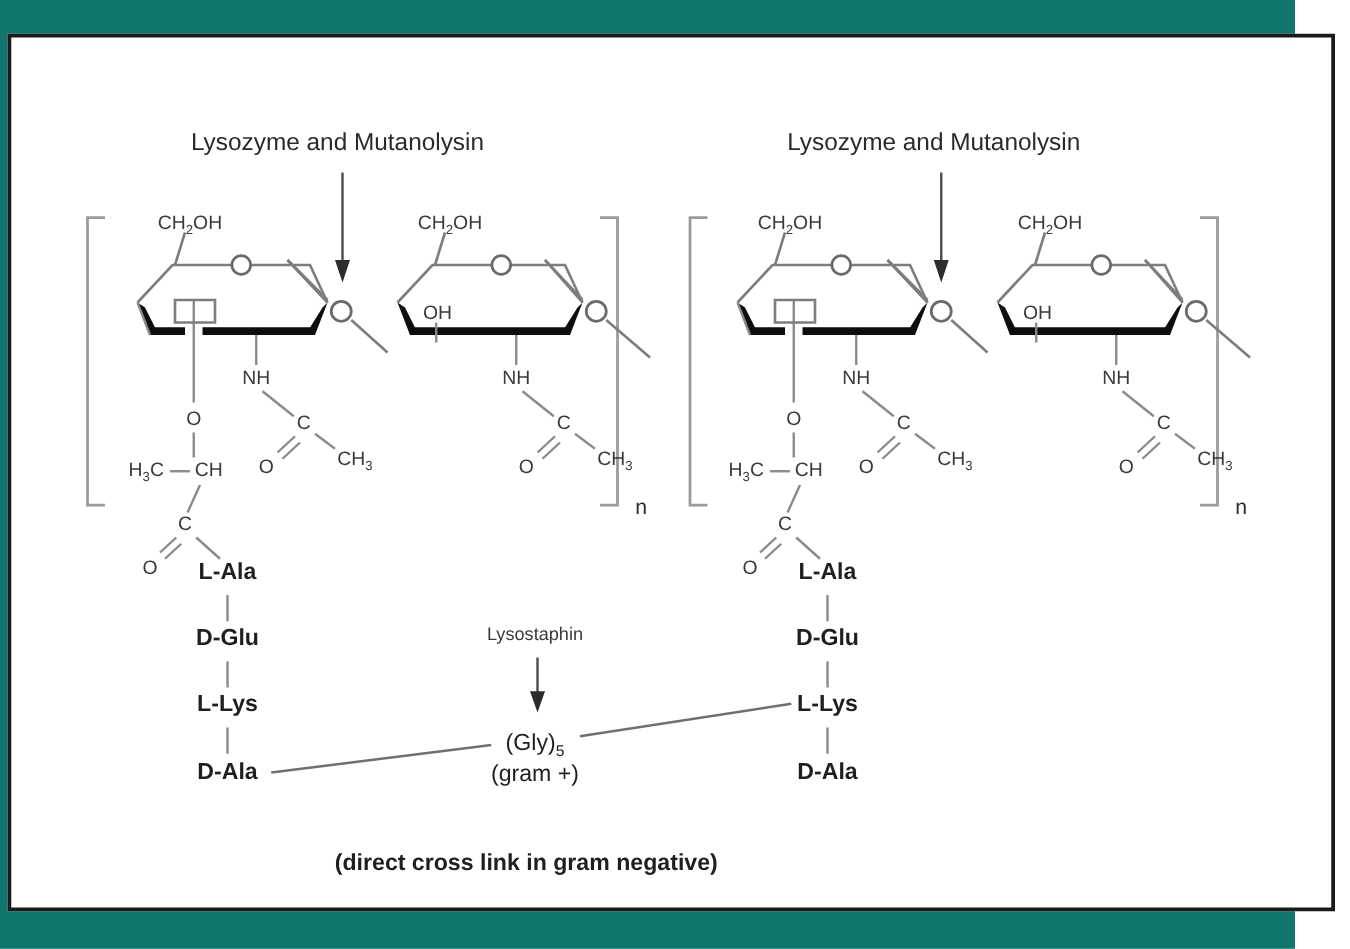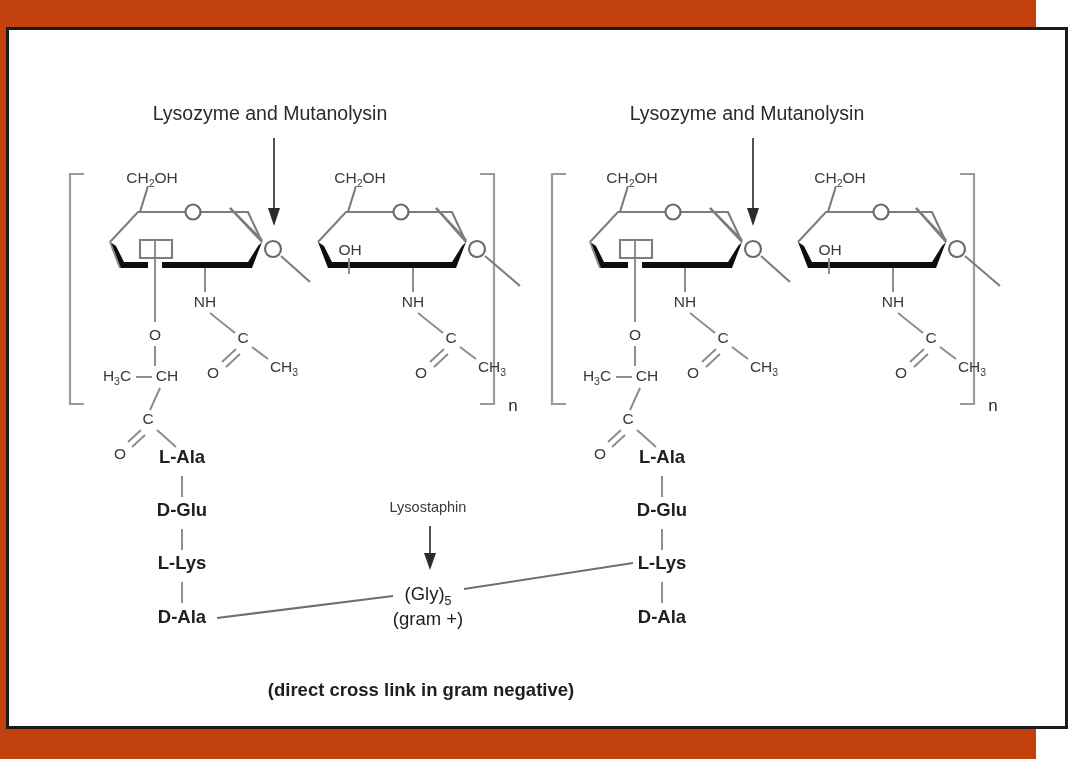--- a/index.html
+++ b/index.html
@@ -11,21 +11,21 @@
   body {
     width: 1080px;
     height: 759px;
     font-family: "Liberation Sans", sans-serif;
     overflow: hidden;
   }
   #figure-root {
     position: relative;
     width: 1036px;
     height: 759px;
-    background: #c2410c;
+    background: #0f766e;
   }
   #figure-frame {
     position: absolute;
     left: 6px;
     top: 27px;
     width: 1062px;
     height: 702px;
     border: 3px solid #1b1b1b;
     background: #ffffff;
     box-sizing: border-box;

